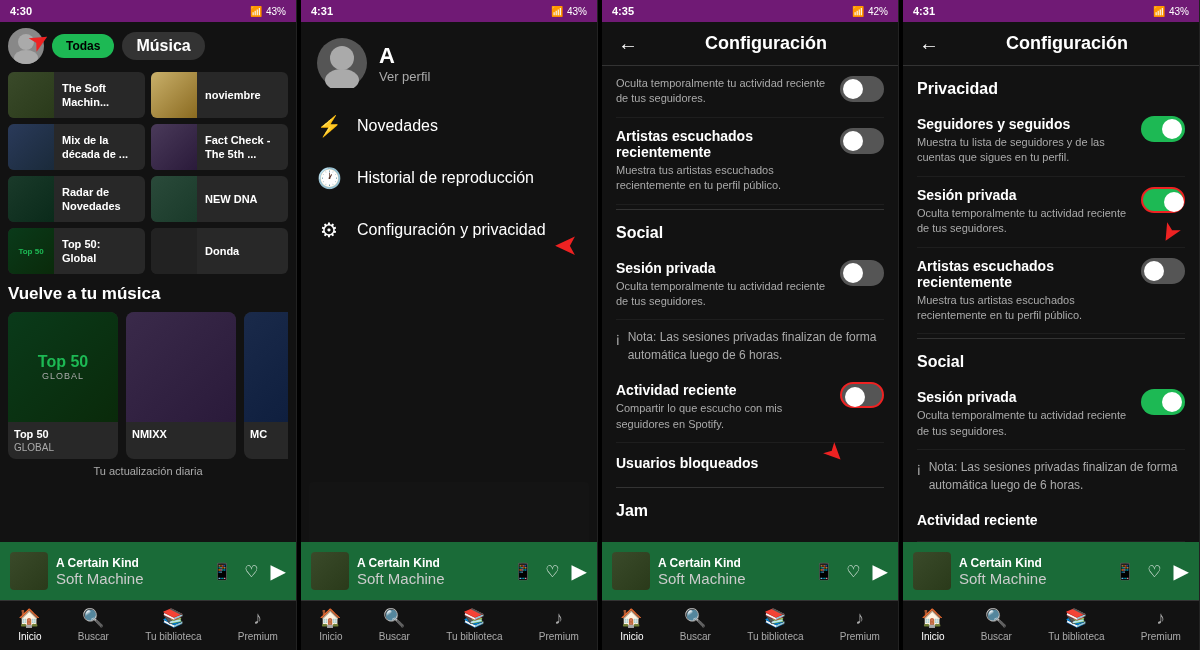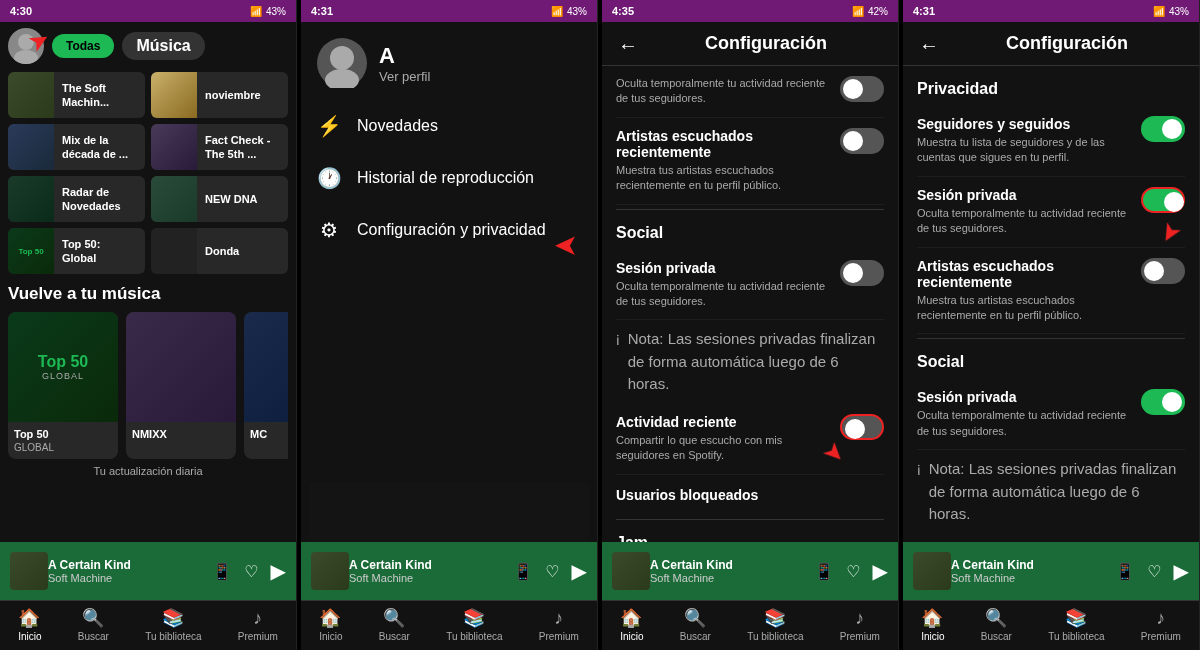--- a/index.html
+++ b/index.html
@@ -82,29 +82,29 @@
       background: linear-gradient(135deg, #1a5c3a, #0d3a24);
       display: flex; align-items: center; justify-content: center;
     }
     .big-card-label { font-size: 11px; font-weight: 700; padding: 6px 6px 2px; color: #fff; }
     .big-card-sub { font-size: 10px; color: #aaa; padding: 0 6px 6px; }
     .update-text { font-size: 11px; color: #aaa; padding: 6px 0 4px; text-align: center; }
 
     
     .now-playing {
       background: #1a6b38; padding: 10px 10px; display: flex;
-      align-items: center; cursor: pointer;
+      align-items: center; gap: 8px; cursor: pointer;
     }
     .np-thumb {
       width: 38px; height: 38px; border-radius: 4px;
       background: #555; flex-shrink: 0;
     }
     .np-info { flex: 1; min-width: 0; }
     .np-title { font-size: 12px; font-weight: 700; color: #fff; white-space: nowrap; overflow: hidden; text-overflow: ellipsis; }
-    .np-artist { font-size: 11px; color: #ccc; }
+    .np-artist { font-size: 15px; color: #ccc; }
     .np-controls { display: flex; gap: 12px; align-items: center; }
     .np-icon { color: #fff; font-size: 16px; cursor: pointer; }
     .np-play { font-size: 20px; }
 
     
     .bottom-nav {
       display: flex; justify-content: space-around; align-items: center;
       padding: 6px 0 8px; background: #121212; border-top: 1px solid #333;
     }
     .nav-item { display: flex; flex-direction: column; align-items: center; gap: 2px; cursor: pointer; }
@@ -158,21 +158,21 @@
     .toggle::after {
       content: ''; position: absolute; top: 3px; left: 3px;
       width: 20px; height: 20px; border-radius: 50%;
       background: #fff; transition: transform 0.2s;
     }
     .toggle.on::after { transform: translateX(18px); }
     .note-item {
       display: flex; gap: 8px; padding: 8px 0; align-items: flex-start;
     }
     .note-icon { font-size: 14px; color: #aaa; flex-shrink: 0; margin-top: 2px; }
-    .note-text { font-size: 15px; color: #aaa; line-height: 1.5; }
+    .note-text { font-size: 12px; color: #aaa; line-height: 1.5; }
     .blocked-users {
       font-size: 14px; font-weight: 600; color: #fff;
       padding: 12px 0; cursor: pointer;
     }
 
     
     .panel { position: relative; }
 
     
     .thumb-softmachine { background: linear-gradient(135deg, #3a4a2a, #2a3a1a); }

